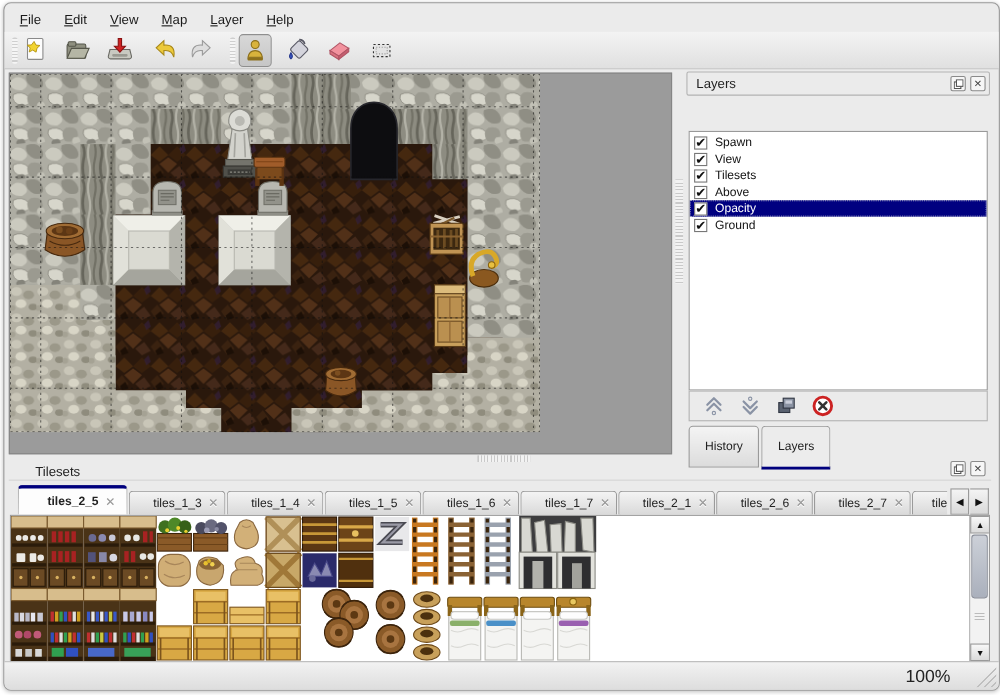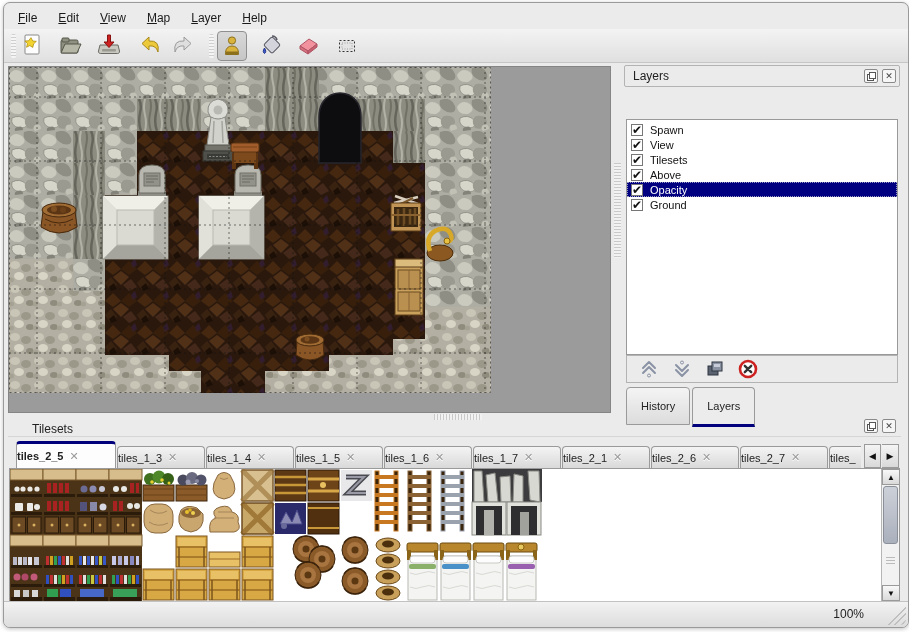--- a/index.html
+++ b/index.html
@@ -64,21 +64,21 @@
   .ptab.active{background:#ececec;border-bottom:3px solid #00007d;height:25px;}
 
   
   #tilesetspanel{position:absolute;left:4px;top:414px;width:893px;height:186px;}
   #ts-header{position:relative;height:20px;font-size:12px;color:#222;display:flex;align-items:flex-end;
     padding-left:24px;border-bottom:1px solid #d5d5d5;}
   #tilesettabs{position:absolute;left:8px;top:24px;right:40px;height:27px;display:flex;
     align-items:flex-end;overflow:hidden;}
   .ttab{flex:none;height:22px;width:88px;margin-right:1px;border:1px solid #9a9a9a;border-bottom:none;
     border-radius:4px 4px 0 0;background:linear-gradient(#f4f4f4,#d9d9d9);
-    display:flex;align-items:center;gap:6px;font-size:11px;color:#222;overflow:hidden;}
+    display:flex;align-items:center;justify-content:center;gap:6px;font-size:11px;color:#222;overflow:hidden;padding-left:16px;}
   .ttab .tx{color:#9a9a9a;font-weight:bold;font-size:11px;text-shadow:0 1px 0 #fff;}
   .ttab.active{height:27px;width:100px;background:#fdfdfd;border-top:3px solid #00007d;font-weight:bold;}
   .ts-arrow{position:absolute;top:27px;width:17px;height:24px;border:1px solid #9a9a9a;
     background:linear-gradient(#f4f4f4,#d9d9d9);display:flex;align-items:center;justify-content:center;
     font-size:9px;color:#111;}
   #ts-arrow-left{right:20px;}
   #ts-arrow-right{right:2px;border-left:none;}
   #ts-content{position:absolute;left:1px;top:51px;right:1px;height:134px;background:#fff;
     border:1px solid #9a9a9a;overflow:hidden;}
   #tilesvg{position:absolute;left:0;top:0;}
@@ -89,21 +89,21 @@
     background:linear-gradient(#f8f8f8,#dadada);display:flex;align-items:center;justify-content:center;
     font-size:8px;color:#111;}
   #ts-thumb{position:absolute;left:1px;top:17px;width:15px;height:58px;border:1px solid #8a8f9a;
     border-radius:3px;background:linear-gradient(#ccd0d8,#aab0bc);}
   #ts-ridge{position:absolute;left:4px;top:88px;width:9px;height:8px;
     background:repeating-linear-gradient(#bbb 0 1px,#f2f2f2 1px 3px);}
 
   
   #statusbar{position:absolute;left:0;bottom:0;width:100%;height:26px;
     background:linear-gradient(#f2f2f2,#ddd);border-top:1px solid #c2c2c2;}
-  #zoomlevel{position:absolute;right:44px;top:5px;font-size:12px;color:#222;}
+  #zoomlevel{position:absolute;right:44px;top:5px;font-size:16px;color:#222;}
   #resizegrip{position:absolute;right:2px;bottom:2px;width:22px;height:20px;
     background:repeating-linear-gradient(135deg,transparent 0 3px,#bfbfbf 3px 4.5px);
     clip-path:polygon(100% 0,100% 100%,0 100%);border-bottom-right-radius:6px;}
 </style>
 </head>
 <body>
 
 <div id="window">
 
   <div id="menubar">

